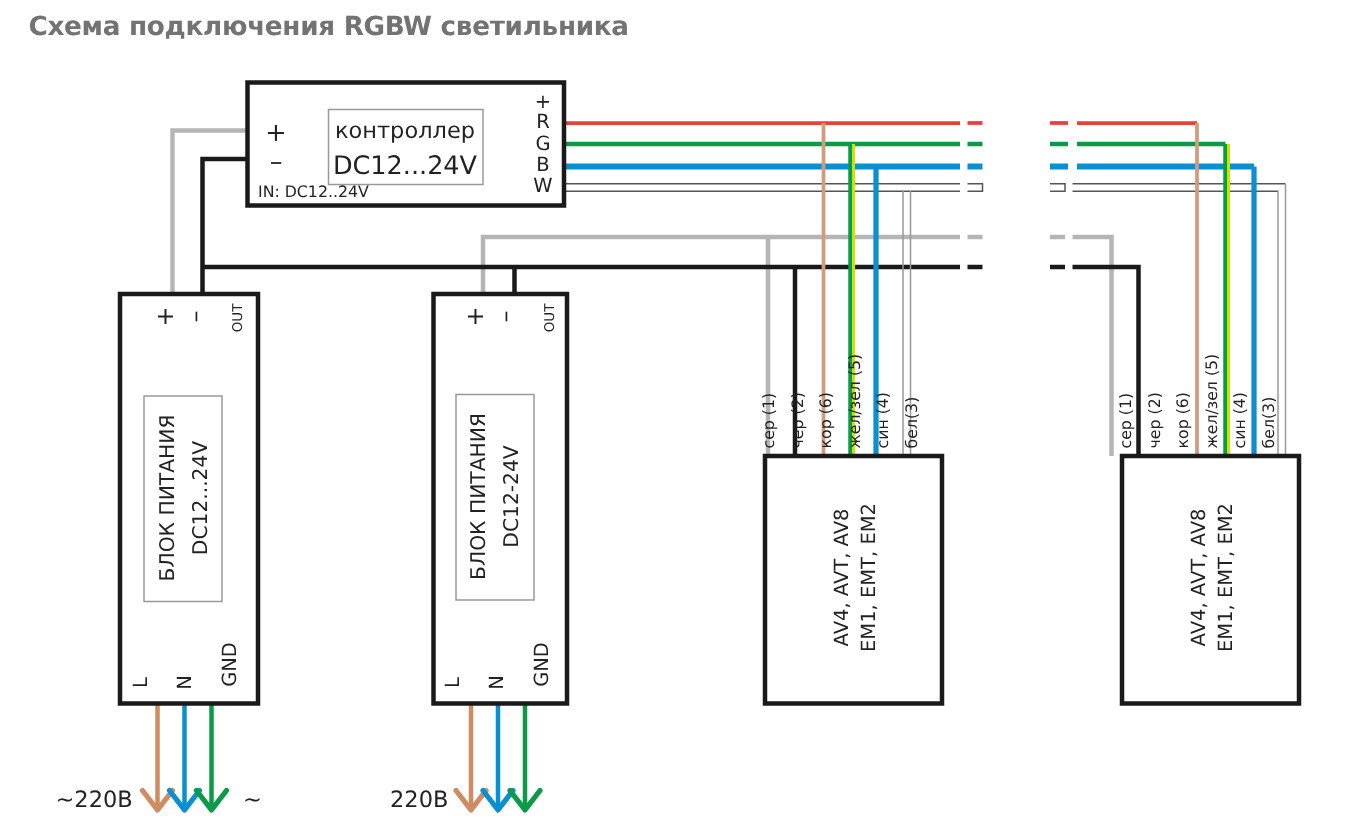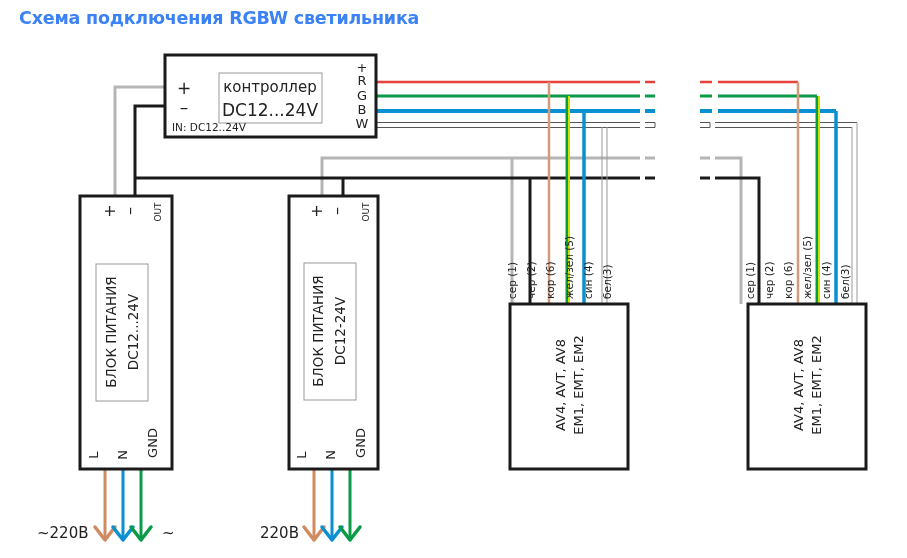--- a/index.html
+++ b/index.html
@@ -1,17 +1,17 @@
 <!DOCTYPE html>
 <html><head>
 <meta charset="utf-8">
 <style>
   html, body { margin: 0; padding: 0; background: #ffffff; }
   body { width: 907px; height: 558px; position: relative; overflow: hidden; font-family: "DejaVu Sans", sans-serif; }
-  #title { position: absolute; left: 19px; top: 8px; font-family: "DejaVu Sans", sans-serif; font-weight: bold; font-size: 17.5px; color: #3b82f6; letter-spacing: -0.2px; }
+  #title { position: absolute; left: 19px; top: 8px; font-family: "DejaVu Sans", sans-serif; font-weight: bold; font-size: 17.5px; color: #737373; letter-spacing: -0.2px; }
   svg { position: absolute; left: 0; top: 0; }
   .t { font-family: "DejaVu Sans", sans-serif; fill: #222; }
 </style>
 </head>
 <body>
 
 <div id="title">Схема подключения RGBW светильника</div>
 
 <svg id="diagram" width="907" height="558" viewBox="0 0 907 558" xmlns="http://www.w3.org/2000/svg">
   <g id="wires">

